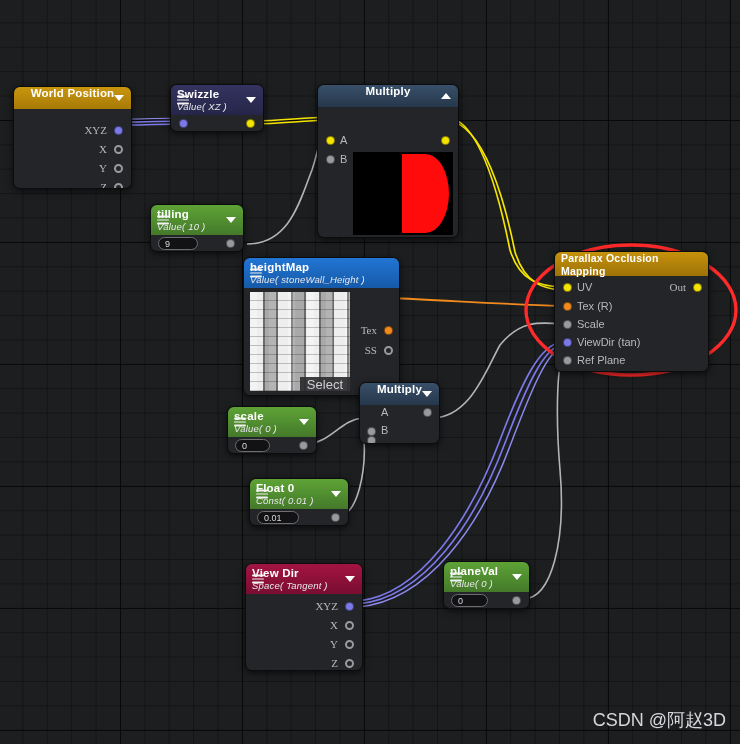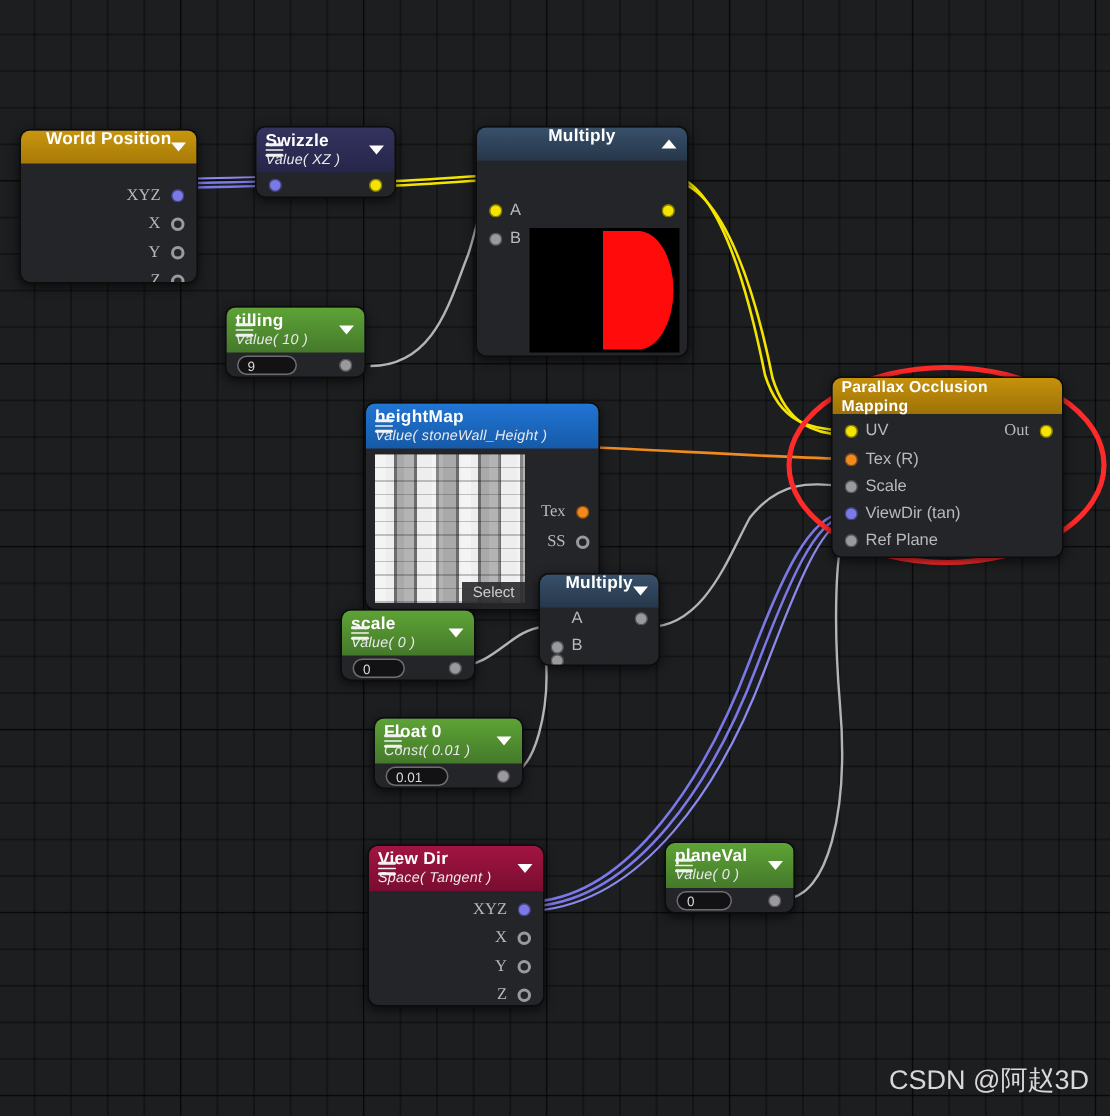--- a/index.html
+++ b/index.html
@@ -155,21 +155,21 @@
       repeating-linear-gradient(90deg, rgba(255,255,255,0.25) 0px, rgba(255,255,255,0.25) 7px, rgba(120,120,120,0.3) 7px, rgba(120,120,120,0.3) 19px);
     background-size: auto, auto, auto;
   }
   .selectbtn {
     position: absolute;
     right: 0; bottom: 0;
     height: 14px;
     padding: 0 7px;
     background: rgba(45,45,48,0.92);
     color: #cfcfd3;
-    font-size: 10px;
+    font-size: 13px;
     display: flex;
     align-items: center;
     justify-content: center;
   }
 
   .watermark {
     position: absolute;
     color: #d8d8dc;
     font-size: 18px;
     white-space: nowrap;
@@ -286,21 +286,21 @@
       <span class="ttl">tilling</span>
       <span class="sub">Value( 10 )</span>
       <span class="caret"></span>
     </div>
     <div class="nbody" style="height:18px;">
       <span class="valfield" style="left:7px; top:2px; width:40px;">9</span>
       <span class="port filled" style="right:8px; top:4px; background:#9a9a9e;"></span>
     </div>
   </div>
 
-  <div class="node" style="left:243px; top:268px; width:157px; height:139px;">
+  <div class="node" style="left:243px; top:257px; width:157px; height:139px;">
     <div class="nhead tall" style="background:linear-gradient(to bottom,#2175d4,#165aa8);">
       <span class="burger">
           <i></i>
           <i></i>
           <i></i>
         </span>
       <span class="ttl">heightMap</span>
       <span class="sub">Value( stoneWall_Height )</span>
     </div>
     <div class="nbody" style="height:109px;">

